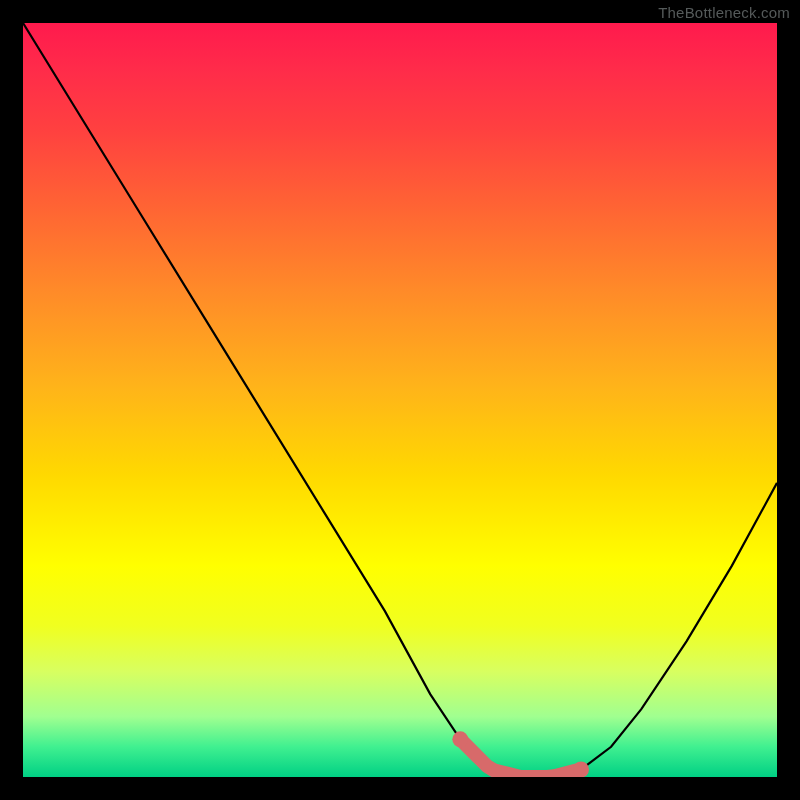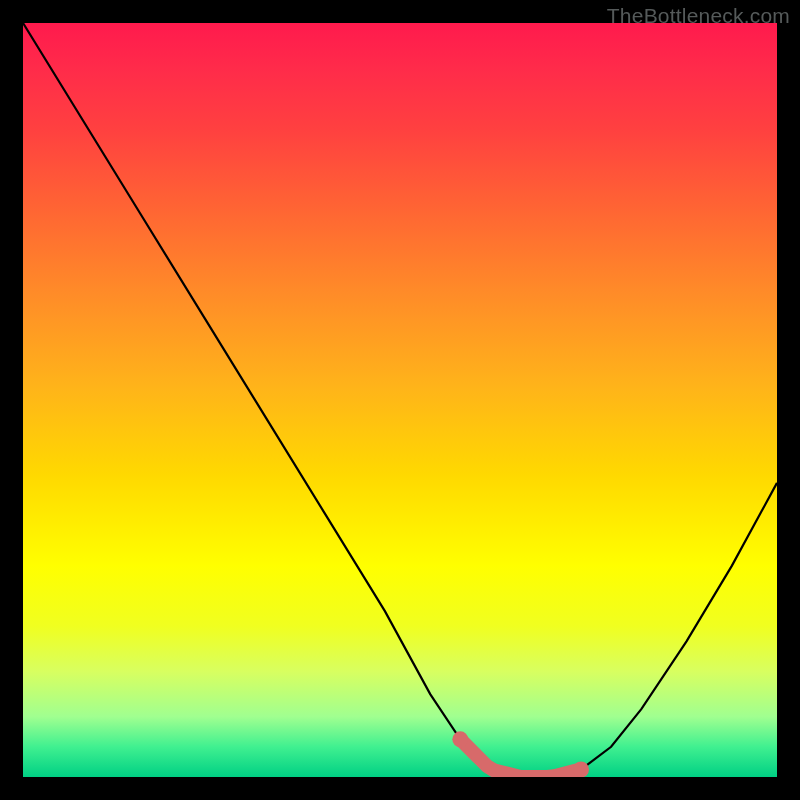--- a/index.html
+++ b/index.html
@@ -36,21 +36,21 @@
       #d8ff60 86%,
       #a0ff90 92%,
       #40f090 96%,
       #00d084 100%
     );
   }
   .watermark {
     position: absolute;
     top: 4px;
     right: 10px;
-    font-size: 21px;
+    font-size: 15px;
     font-weight: 500;
     color: #555a5a;
     letter-spacing: 0.2px;
     z-index: 20;
   }
   svg.curve {
     position: absolute;
     left: 0;
     top: 0;
     width: 754px;

